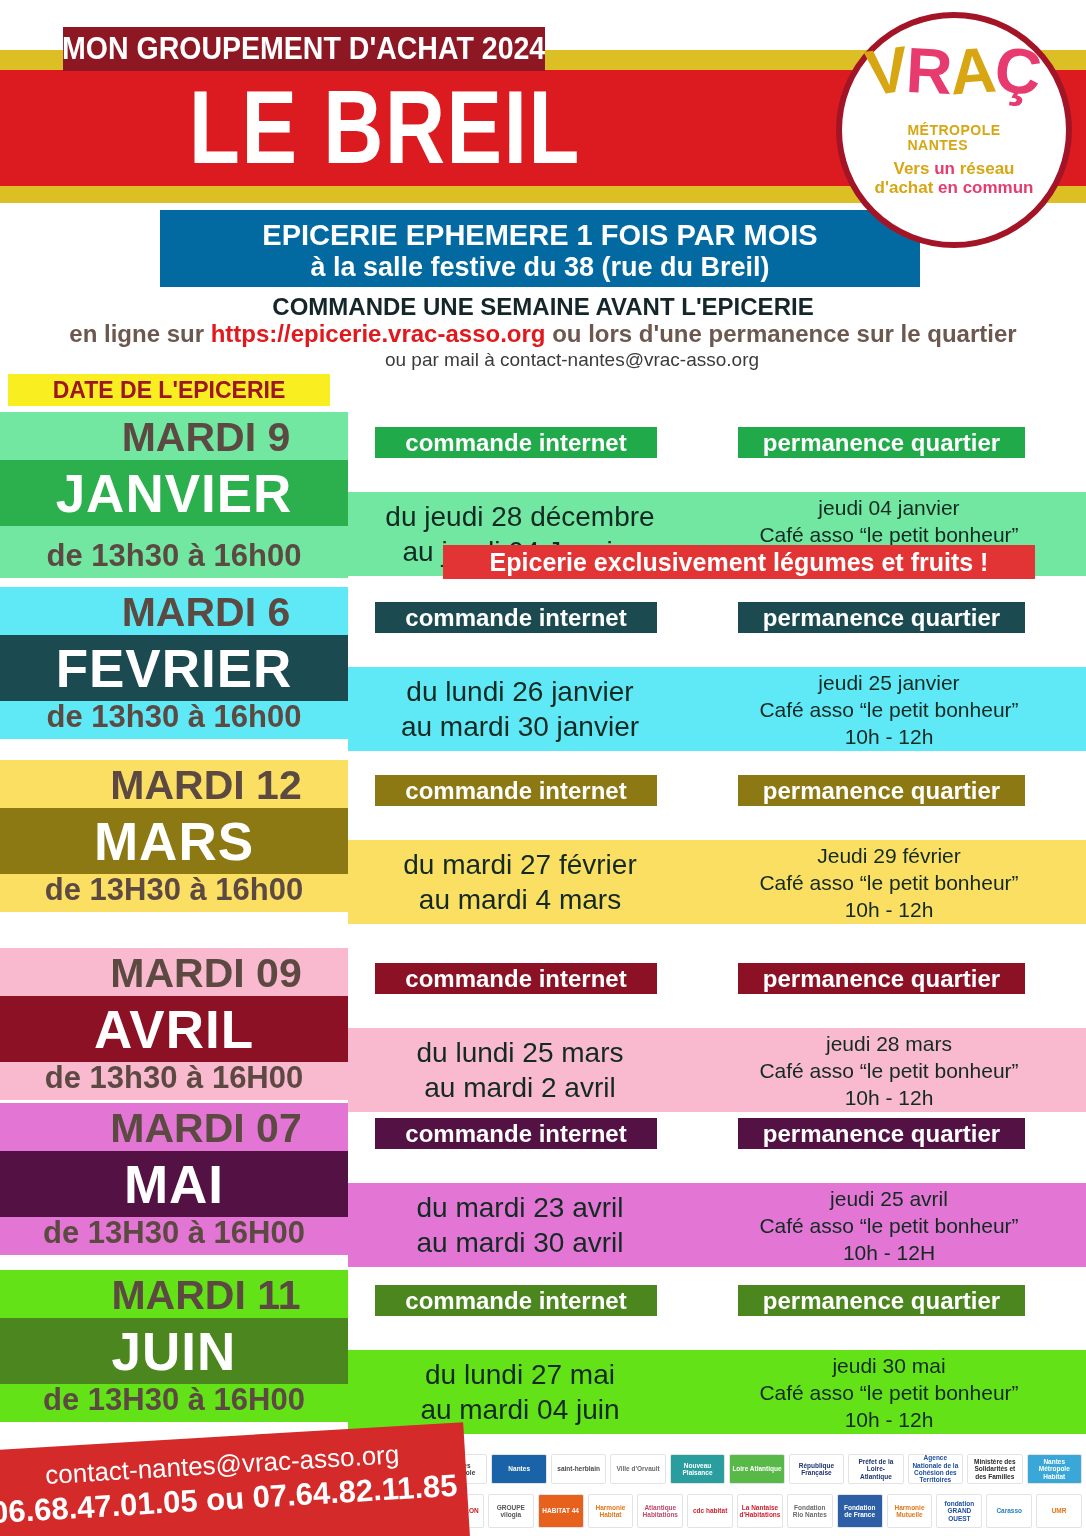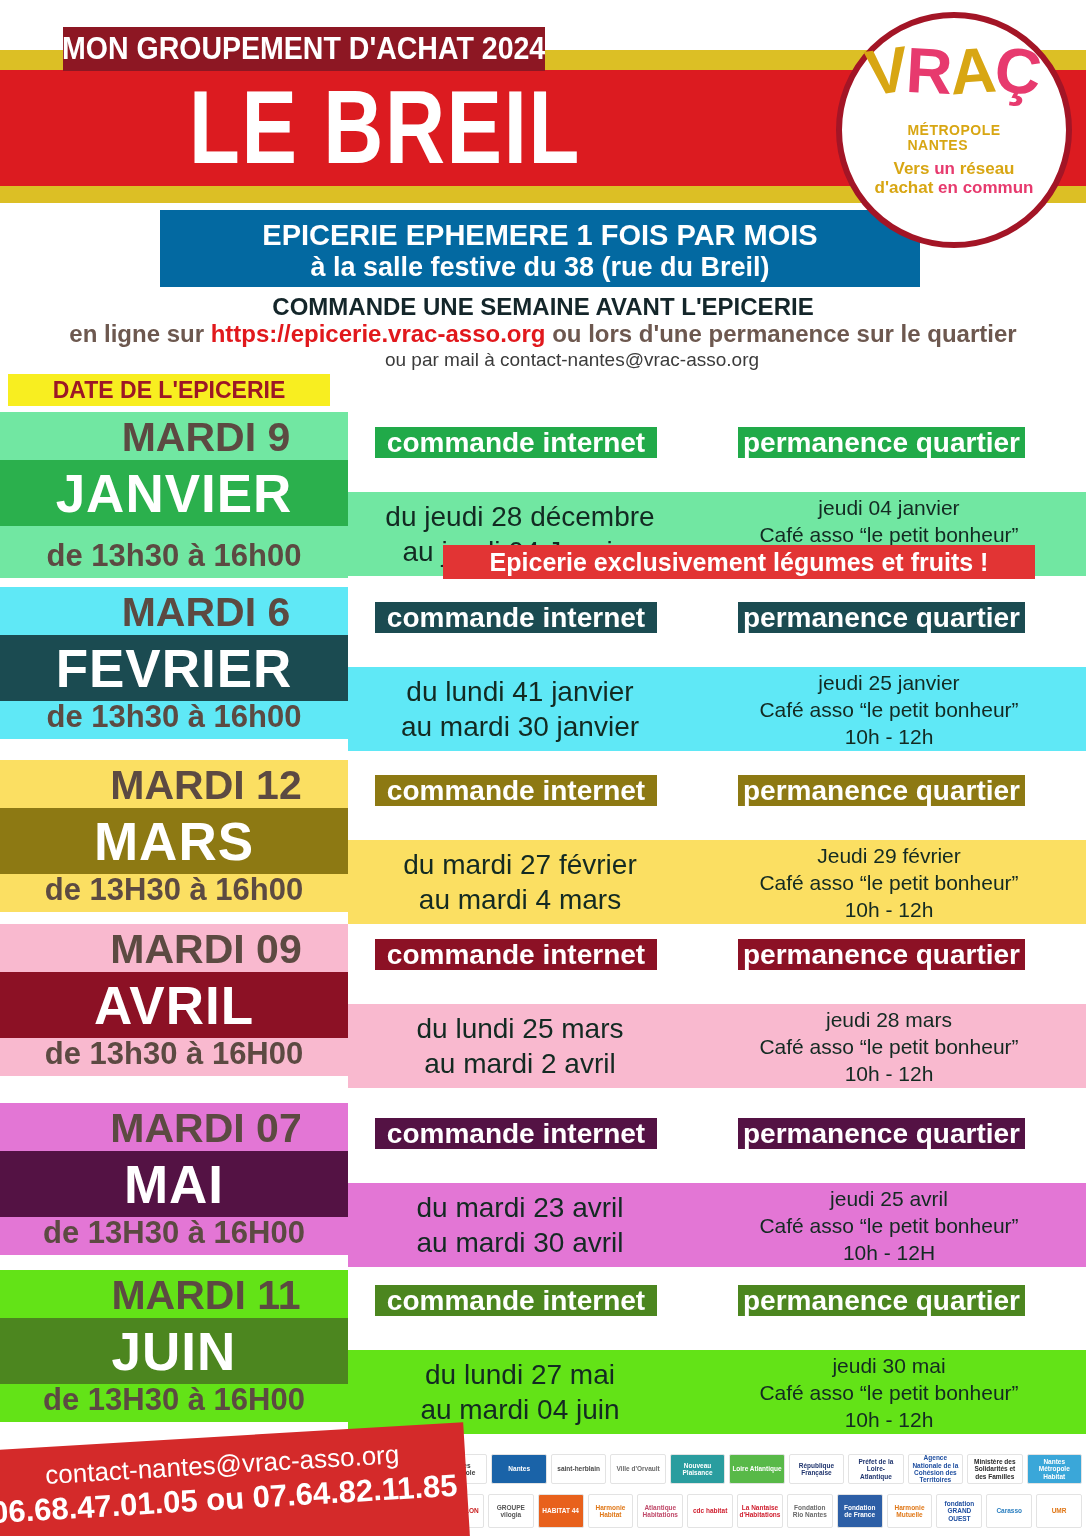--- a/index.html
+++ b/index.html
@@ -50,21 +50,21 @@
   .m-day{position:absolute;left:0;top:2px;width:100%;text-align:center;font-size:41px;font-weight:800;color:#5c4a42;margin-left:32px;}
   .m-band{position:absolute;left:0;top:48px;width:100%;height:66px;display:flex;align-items:center;justify-content:center;}
   .m-month{color:#ffffff;font-size:53px;font-weight:800;letter-spacing:1px;}
   .m-time{position:absolute;left:0;bottom:4px;width:100%;text-align:center;font-size:31px;font-weight:800;color:#5c4a42;}
   .m-body{position:absolute;left:348px;top:48px;width:738px;height:84px;margin-top:32px;}
   .m-order{position:absolute;left:0;top:0;width:344px;height:100%;display:flex;flex-direction:column;
            align-items:center;justify-content:center;font-size:28px;line-height:35px;color:#132a22;text-align:center;}
   .m-perm{position:absolute;left:344px;top:0;width:394px;height:100%;display:flex;flex-direction:column;
            align-items:center;justify-content:center;font-size:21px;line-height:27px;color:#132a22;text-align:center;}
   .lbl{position:absolute;top:15px;height:31px;display:flex;align-items:center;justify-content:center;
-       color:#ffffff;font-size:28px;font-weight:700;}
+       color:#ffffff;font-size:24px;font-weight:700;}
   .lbl-order{left:375px;width:282px;}
   .lbl-perm{left:738px;width:287px;}
   .m-note{position:absolute;left:443px;top:133px;width:592px;height:34px;background:#e23434;color:#ffffff;
        display:flex;align-items:center;justify-content:center;font-size:25px;font-weight:700;}
 
   
   .footer-banner{position:absolute;left:-22px;top:1451px;width:486px;height:120px;background:#d42a2a;
        transform:rotate(-3.4deg);transform-origin:left top;color:#ffffff;text-align:center;box-sizing:border-box;padding-top:12px;z-index:2;}
   .footer-email{font-size:26px;line-height:32px;}
   .footer-phones{font-size:31px;font-weight:800;line-height:38px;}
@@ -148,21 +148,21 @@
   <div class="month-row" style="top:587px;">
     <div class="m-left" style="background: rgb(95, 232, 246);">
       <div class="m-day">MARDI 6</div>
       <div class="m-band" style="background: rgb(27, 75, 81);">
           <span class="m-month">FEVRIER</span>
         </div>
       <div class="m-time">de 13h30 à 16h00</div>
     </div>
     <div class="m-body" style="background: rgb(95, 232, 246);">
       <div class="m-order">
-        <div>du lundi 41 janvier</div>
+        <div>du lundi 26 janvier</div>
         <div>au mardi 30 janvier</div>
       </div>
       <div class="m-perm">
         <div>jeudi 25 janvier</div>
         <div>Café asso “le petit bonheur”</div>
         <div>10h - 12h</div>
       </div>
     </div>
     <div class="lbl lbl-order" style="background: rgb(27, 75, 81);">commande internet</div>
     <div class="lbl lbl-perm" style="background: rgb(27, 75, 81);">permanence quartier</div>
@@ -184,21 +184,21 @@
       <div class="m-perm">
         <div>Jeudi 29 février</div>
         <div>Café asso “le petit bonheur”</div>
         <div>10h - 12h</div>
       </div>
     </div>
     <div class="lbl lbl-order" style="background: rgb(141, 121, 19);">commande internet</div>
     <div class="lbl lbl-perm" style="background: rgb(141, 121, 19);">permanence quartier</div>
   </div>
 
-  <div class="month-row" style="top:924px;">
+  <div class="month-row" style="top:948px;">
     <div class="m-left" style="background: rgb(249, 185, 207);">
       <div class="m-day">MARDI 09</div>
       <div class="m-band" style="background: rgb(140, 17, 37);">
           <span class="m-month">AVRIL</span>
         </div>
       <div class="m-time">de 13h30 à 16H00</div>
     </div>
     <div class="m-body" style="background: rgb(249, 185, 207);">
       <div class="m-order">
         <div>du lundi 25 mars</div>

